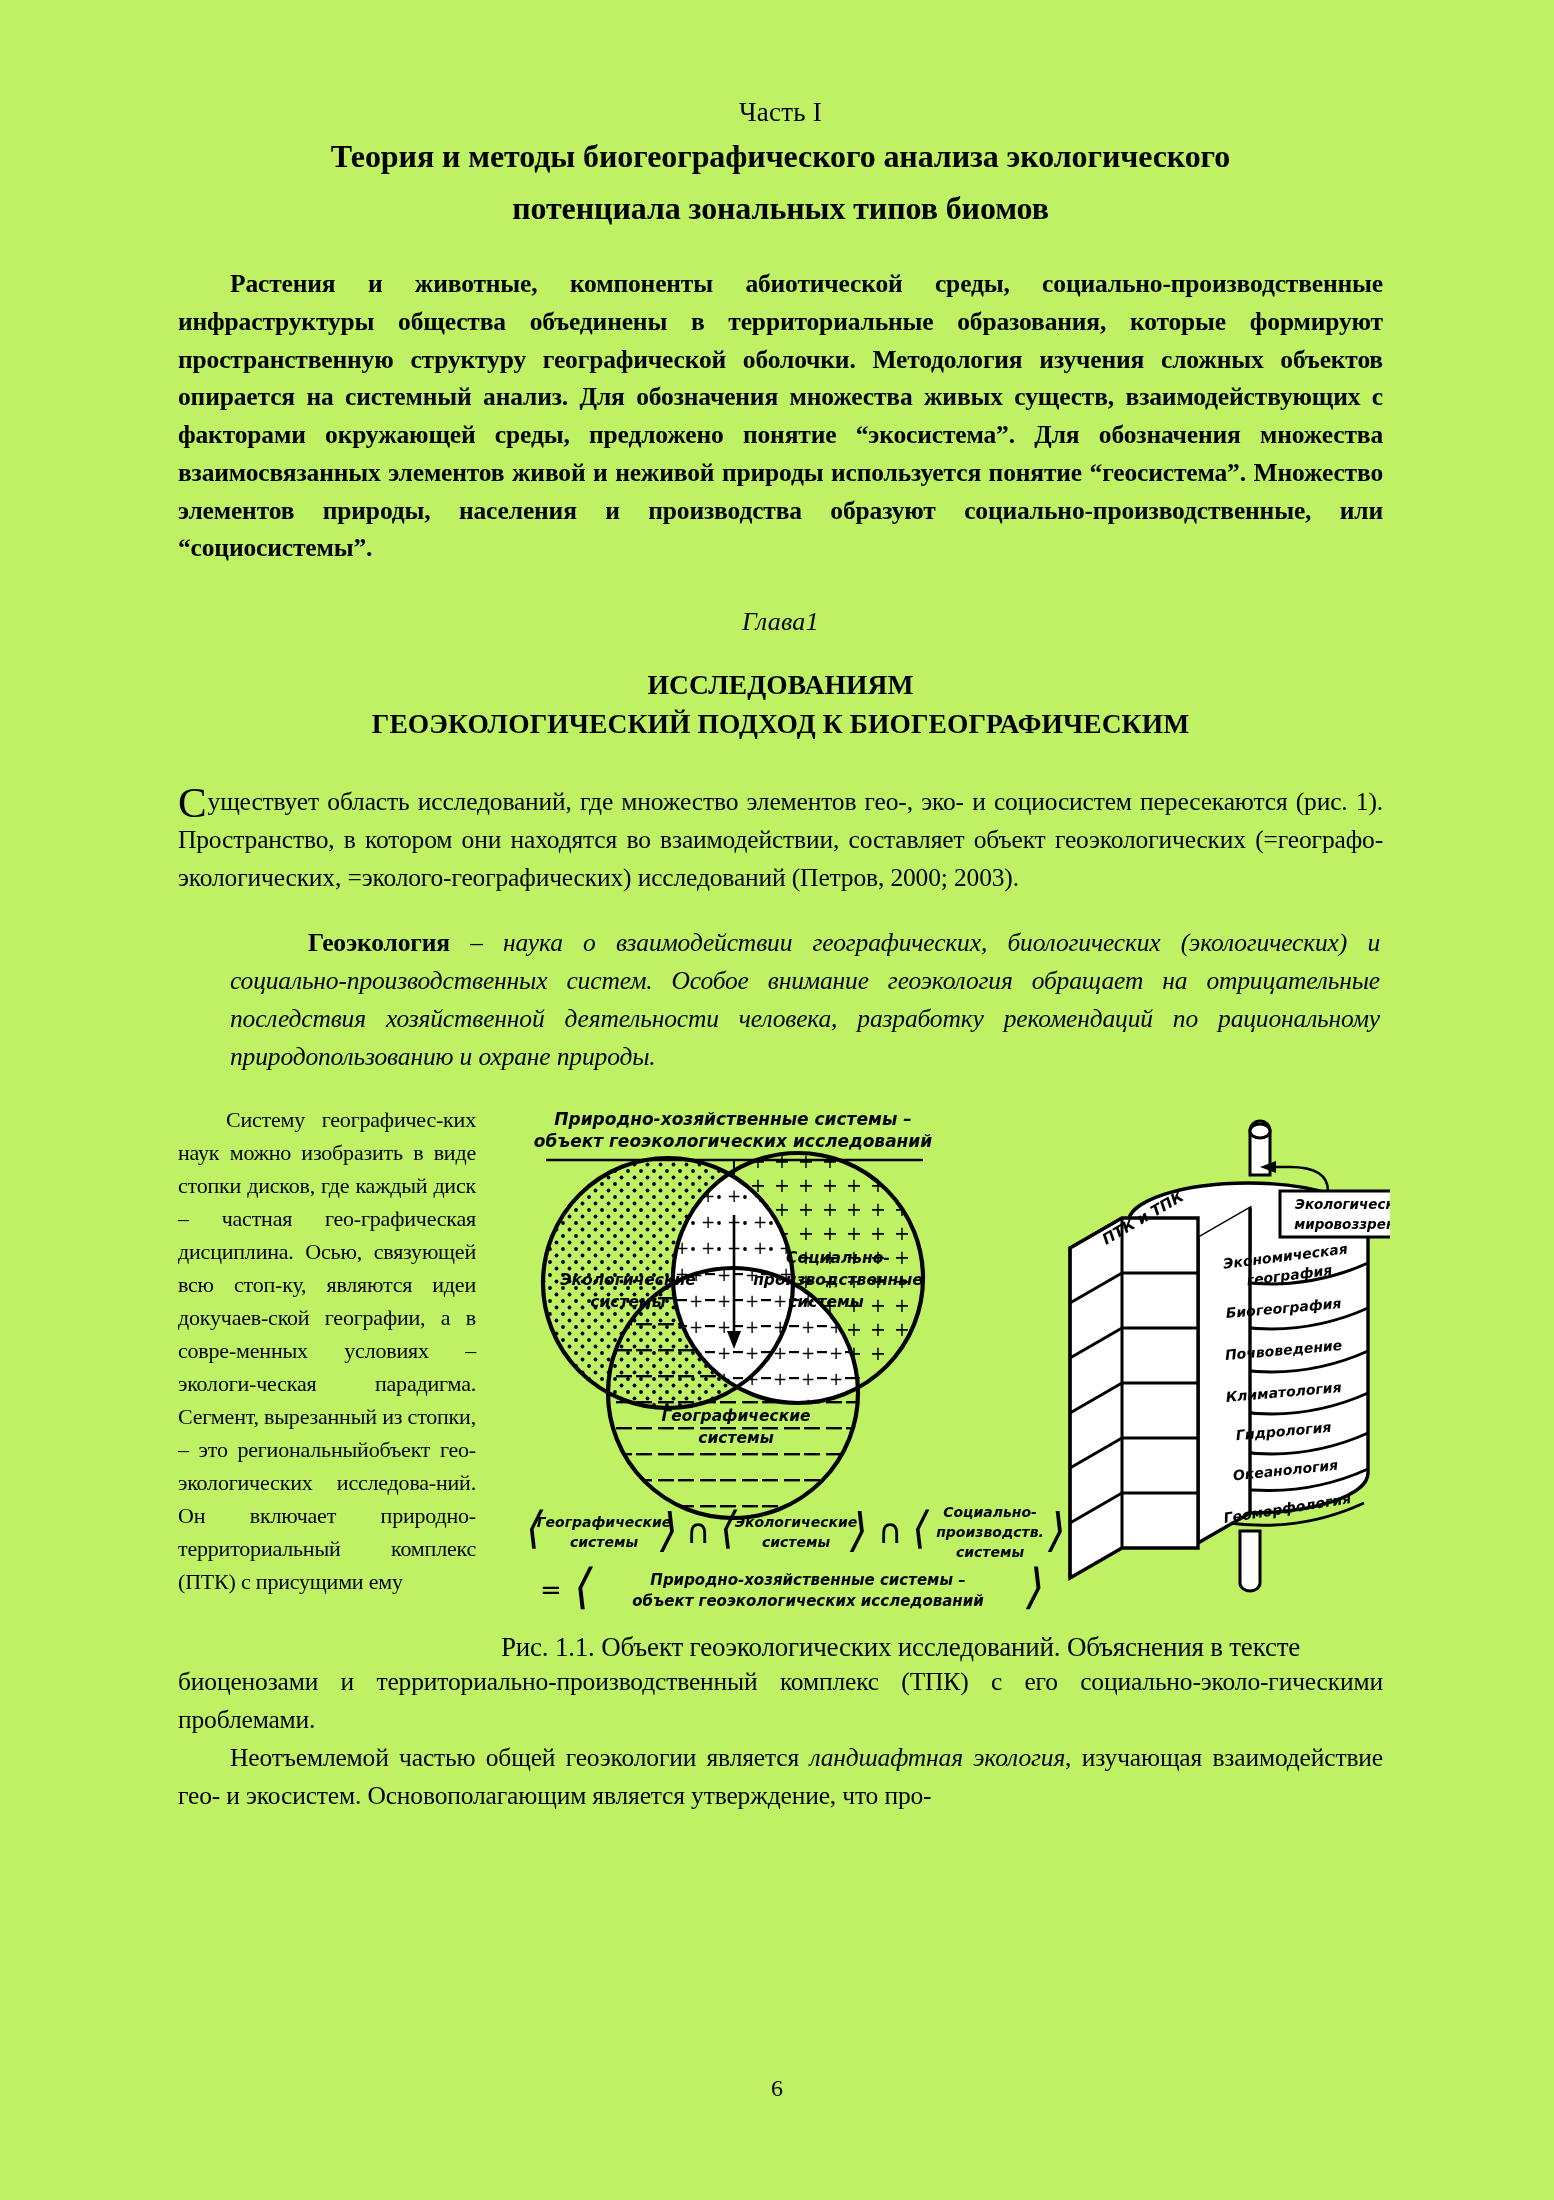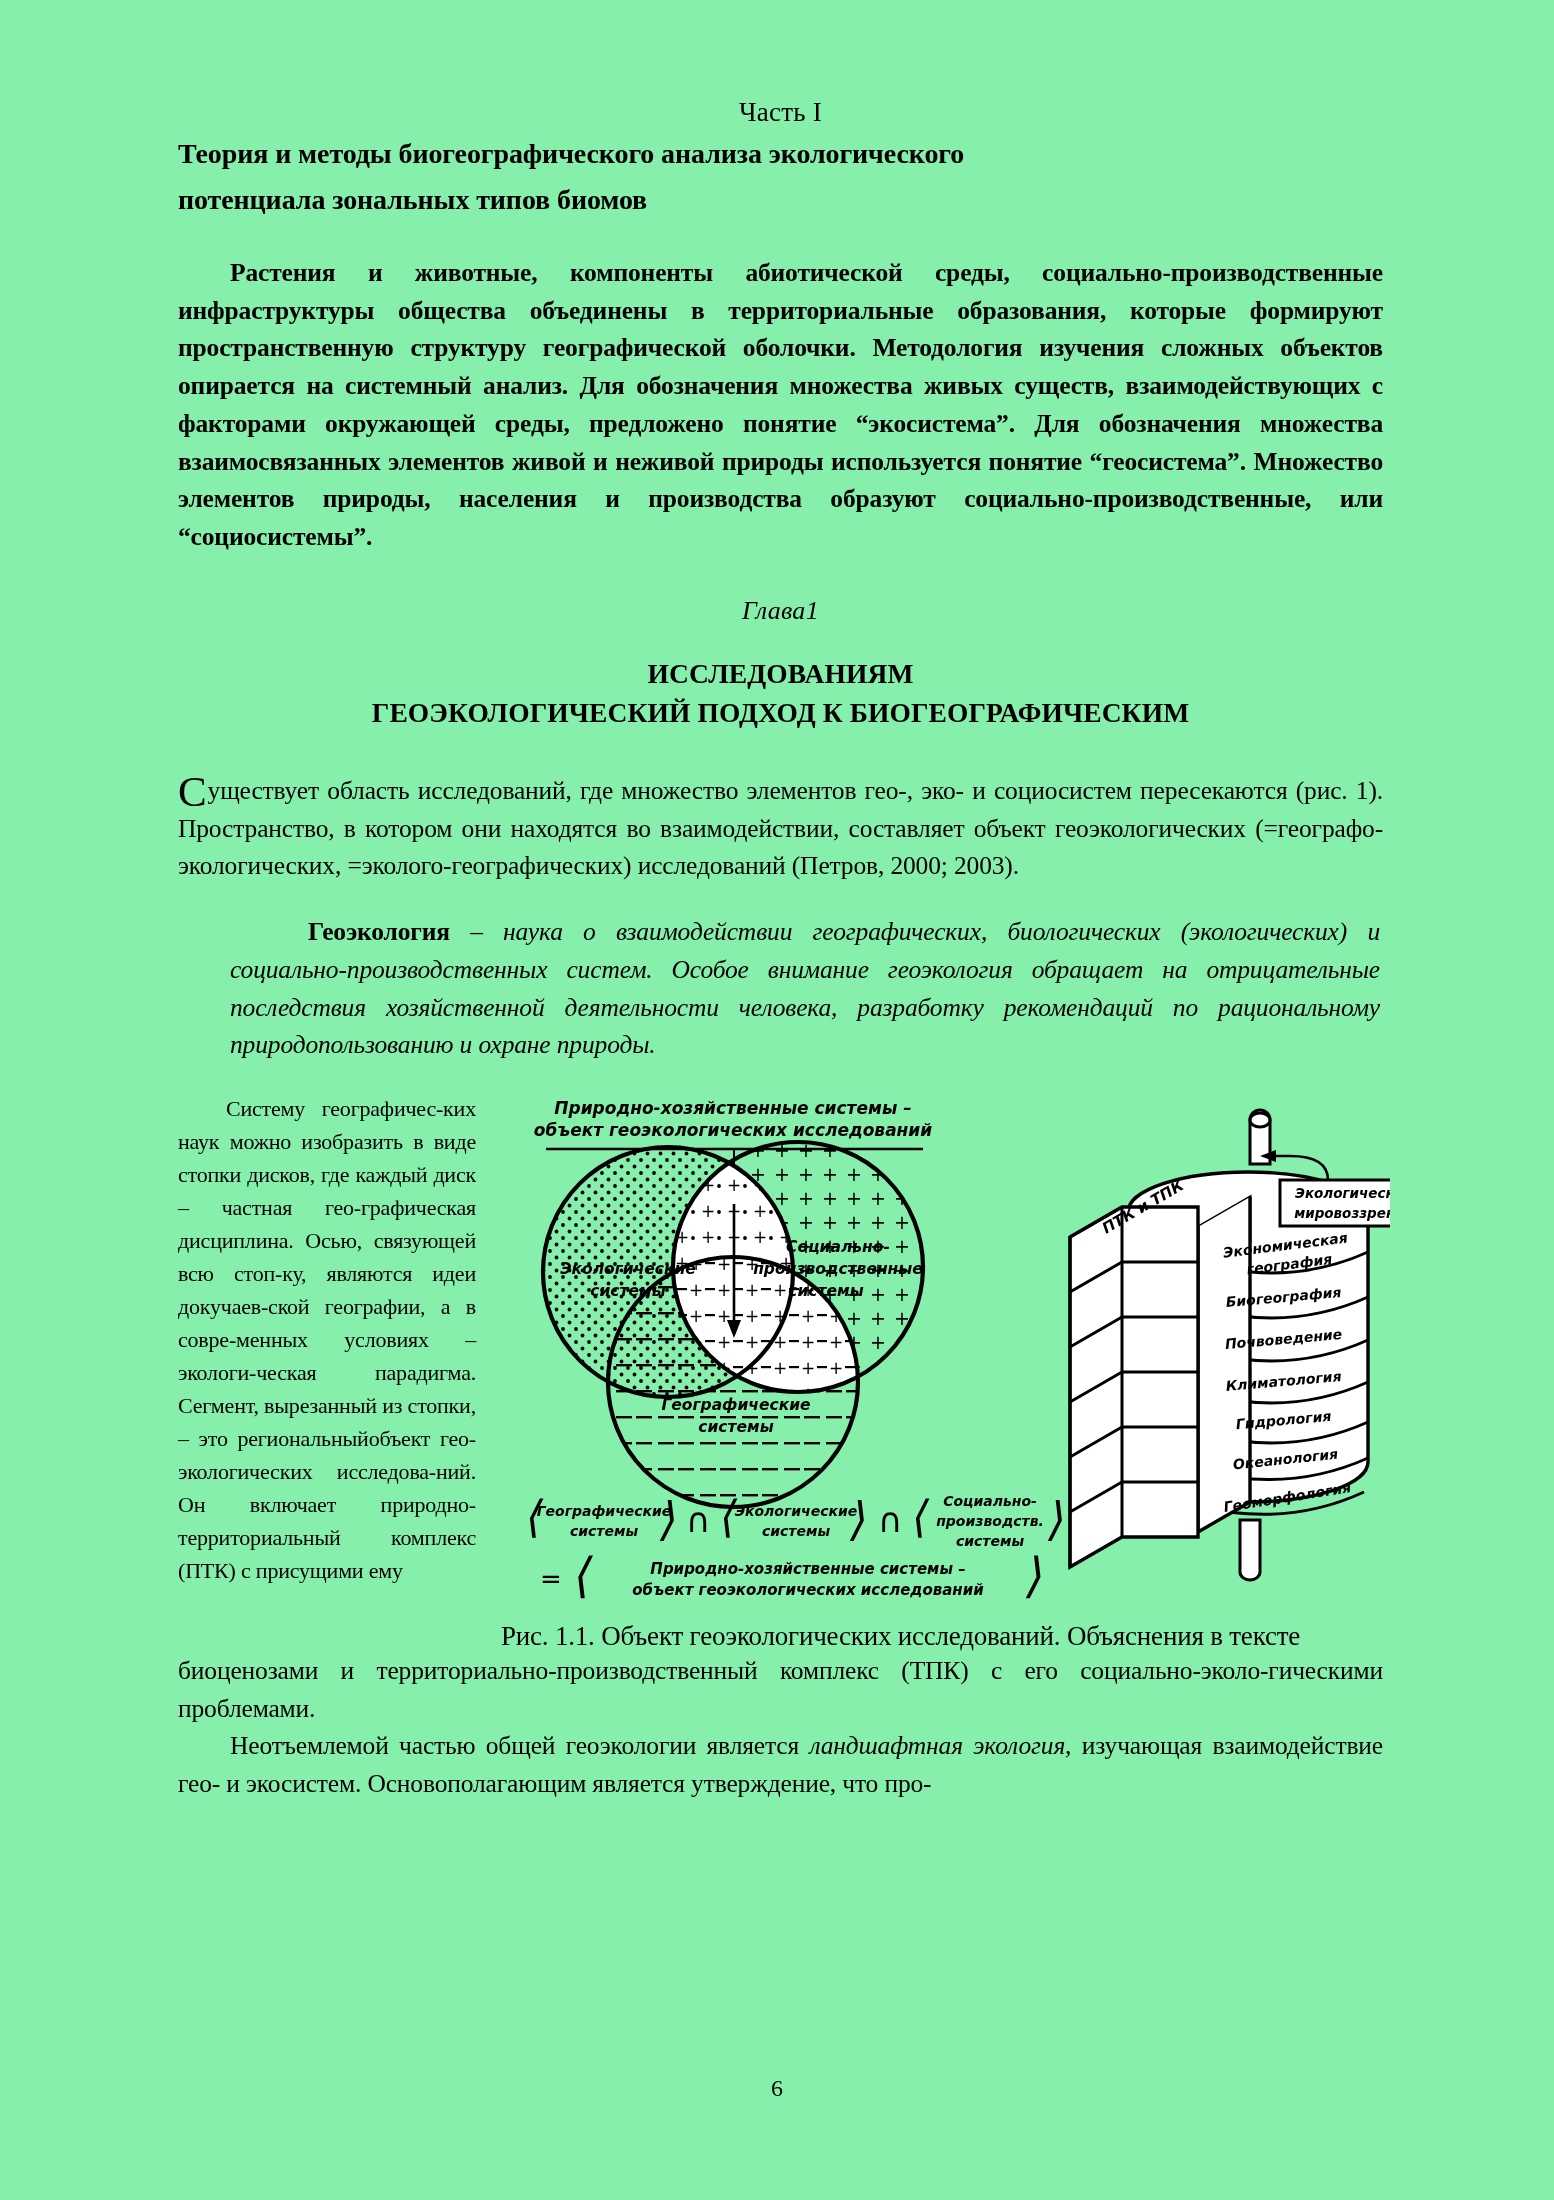--- a/index.html
+++ b/index.html
@@ -13,41 +13,41 @@
     position: relative;
     font-family: "Liberation Serif", "DejaVu Serif", serif;
     color: #000000;
     overflow: hidden;
   }
   .page {
     position: absolute;
     left: 0; top: 0;
     width: 1554px;
     height: 2200px;
-    background: #86efac;
+    background: #bef264;
   }
   .content {
     position: absolute;
     left: 178px;
     top: 96px;
     width: 1205px;
   }
 
   
   .part-label {
     text-align: center;
     font-size: 27px;
     line-height: 1.2;
     margin: 0 0 6px 0;
     letter-spacing: 0.2px;
   }
   .part-title {
-    text-align: left;
-    font-weight: bold;
-    font-size: 28px;
+    text-align: center;
+    font-weight: bold;
+    font-size: 32px;
     line-height: 1.42;
     margin: 0 0 6px 0;
     letter-spacing: -0.1px;
     font-family: Liberation Serif, serif;
   }
 
   
   .para {
     font-size: 25.5px;
     line-height: 1.48;

